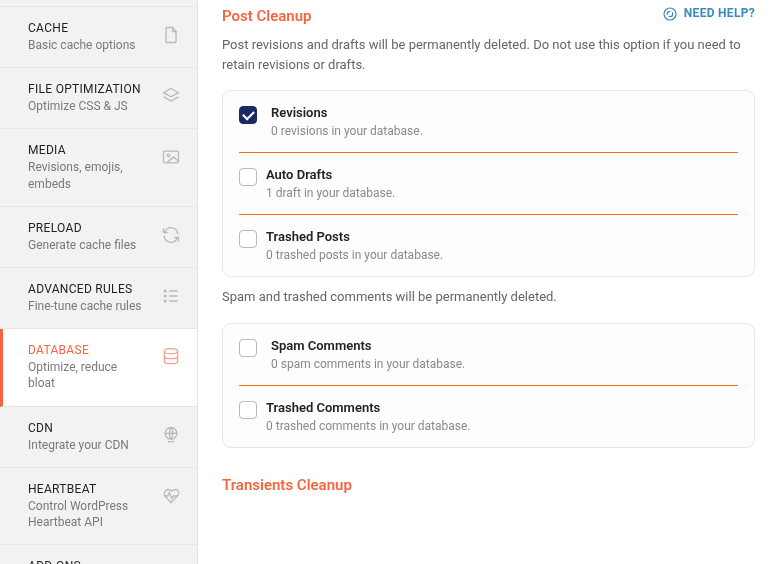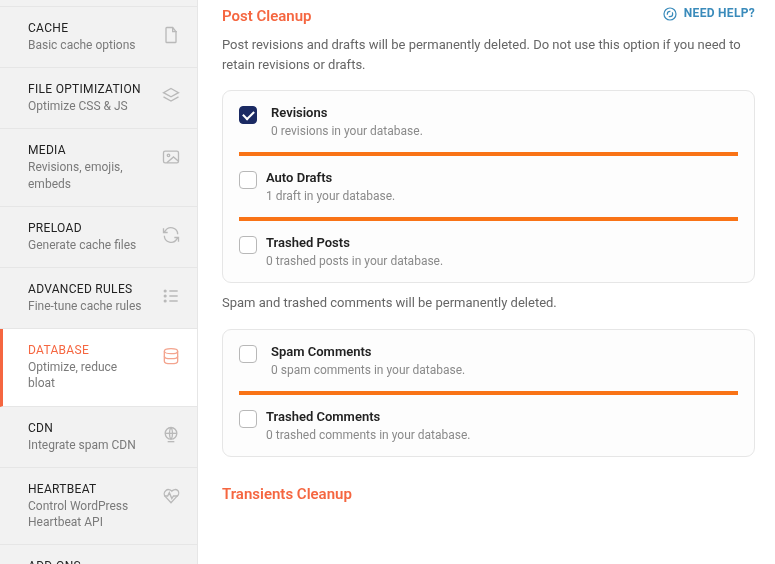--- a/index.html
+++ b/index.html
@@ -101,21 +101,21 @@
     border-radius: 9px;
     margin-top: 16px;
     background: #fdfdfd;
   }
   .opt {
     padding: 14px 16px;
     display: flex;
     align-items: flex-start;
     gap: 14px;
   }
-  .opt + .opt { border-top: 4px solid #f97316; margin-left:16px; margin-right:16px; padding-left:0; padding-right:0;gap:9px;}
+  .opt + .opt { border-top: 1px solid #f97316; margin-left:16px; margin-right:16px; padding-left:0; padding-right:0;gap:9px;}
   .opt:first-child { }
   .cb {
     width: 18px; height: 18px;
     border: 1.5px solid #b8b8b8;
     border-radius: 4px;
     background: #fff;
     flex-shrink: 0;
     display: flex; align-items: center; justify-content: center;
     cursor: pointer;
     margin-top: 1px;
@@ -234,21 +234,21 @@
             <ellipse cx="12" cy="5" rx="8" ry="3"></ellipse>
             <path d="M4 5v6c0 1.7 3.6 3 8 3s8-1.3 8-3V5"></path>
             <path d="M4 11v6c0 1.7 3.6 3 8 3s8-1.3 8-3v-6"></path>
           </svg>
       </span>
     </div>
 
     <div class="side-item">
       <div class="txt">
         <div class="title">CDN</div>
-        <div class="sub">Integrate spam CDN</div>
+        <div class="sub">Integrate your CDN</div>
       </div>
       <span class="side-icon">
         <svg viewBox="0 0 24 24" fill="none" stroke="currentColor" stroke-width="1.6">
             <circle cx="12" cy="10" r="7"></circle>
             <path d="M5 10h14"></path>
             <path d="M12 3c2.5 2.5 2.5 11.5 0 14"></path>
             <path d="M12 3c-2.5 2.5-2.5 11.5 0 14"></path>
             <path d="M8 20h8"></path>
           </svg>
       </span>

